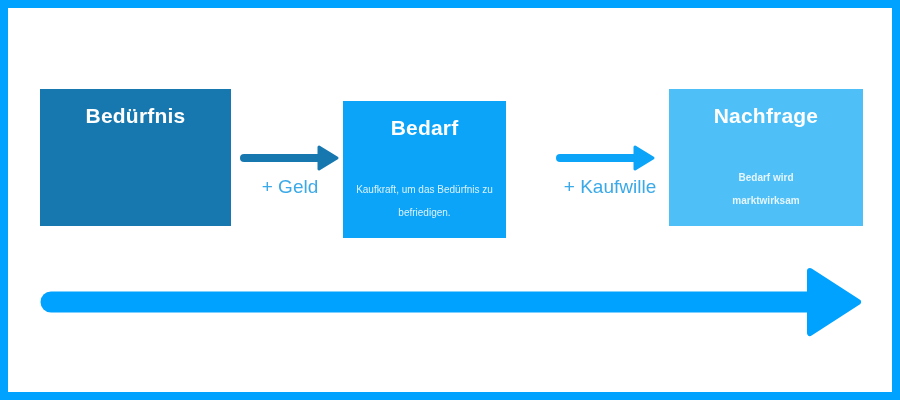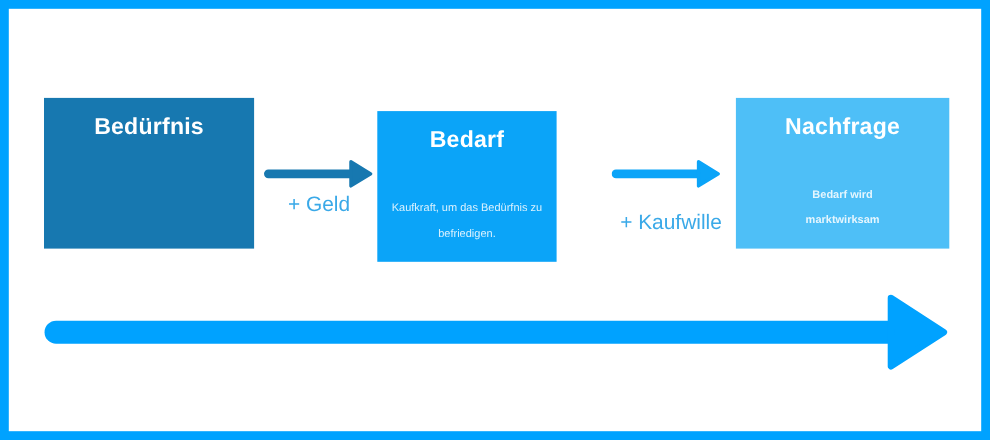--- a/index.html
+++ b/index.html
@@ -44,21 +44,21 @@
   .head1{fill:var(--arrow1);stroke:var(--arrow1);stroke-width:3;stroke-linejoin:round;}
   .shaft2{stroke:var(--arrow2);}
   .head2{fill:var(--arrow2);stroke:var(--arrow2);stroke-width:3;stroke-linejoin:round;}
   .transition-label{
     position:absolute;top:175px;
     font-size:19px;line-height:24px;
     color:var(--label);
     text-align:center;
   }
   .label1{left:240px;width:100px;}
-  .label2{left:545px;width:130px;margin-top:16px;}
+  .label2{left:545px;width:130px;}
   .big-arrow{position:absolute;left:30px;top:265px;width:840px;height:74px;}
   .big-shaft{stroke:var(--big_arrow);}
   .big-head{fill:var(--big_arrow);stroke:var(--big_arrow);stroke-width:6;stroke-linejoin:round;}
 </style>
 </head>
 <body>
 
 <div class="canvas">
 
   <div class="frame"></div>

